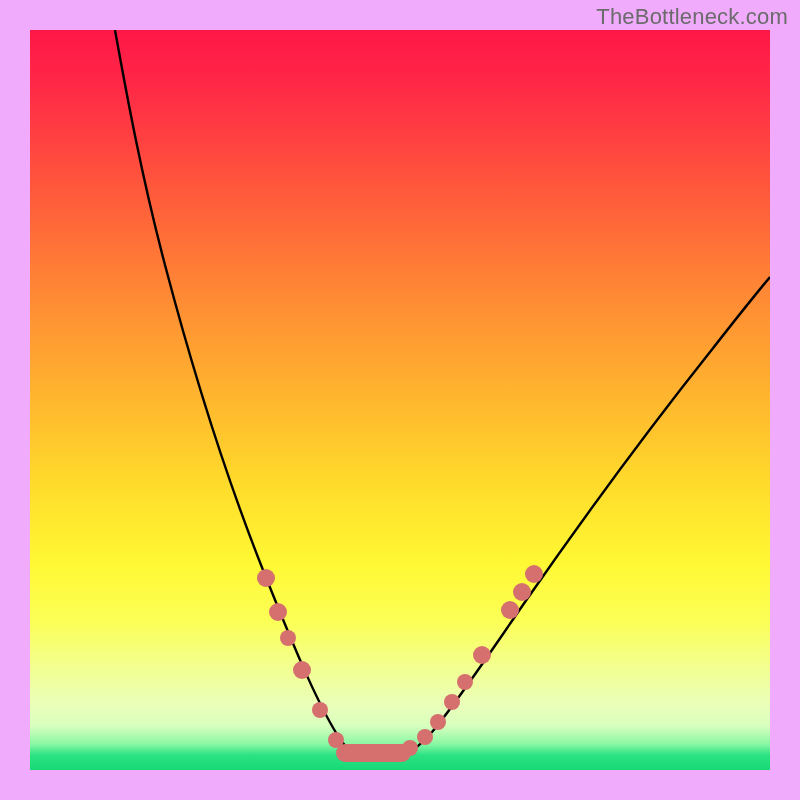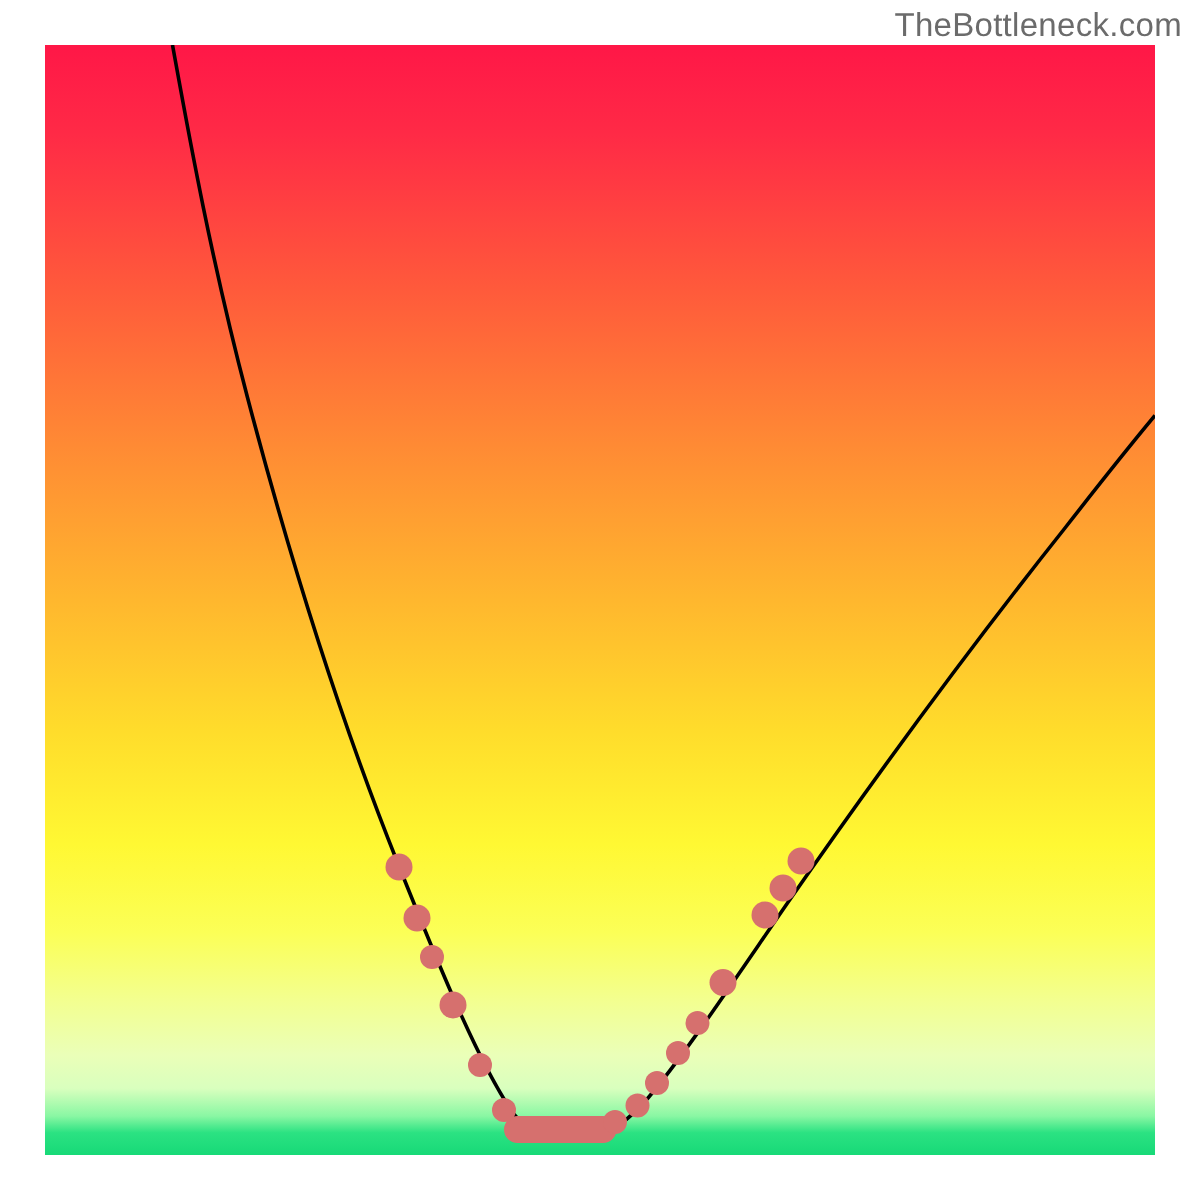--- a/index.html
+++ b/index.html
@@ -10,21 +10,21 @@
     background: #000;
     overflow: hidden;
     font-family: Arial, Helvetica, sans-serif;
   }
   .frame {
     position: absolute;
     top: 0;
     left: 0;
     width: 800px;
     height: 800px;
-    background: #ffffff;
+    background: #f0abfc;
   }
   .plot {
     position: absolute;
     top: 30px;
     left: 30px;
     width: 740px;
     height: 740px;
     overflow: hidden;
   }
   .gradient {

